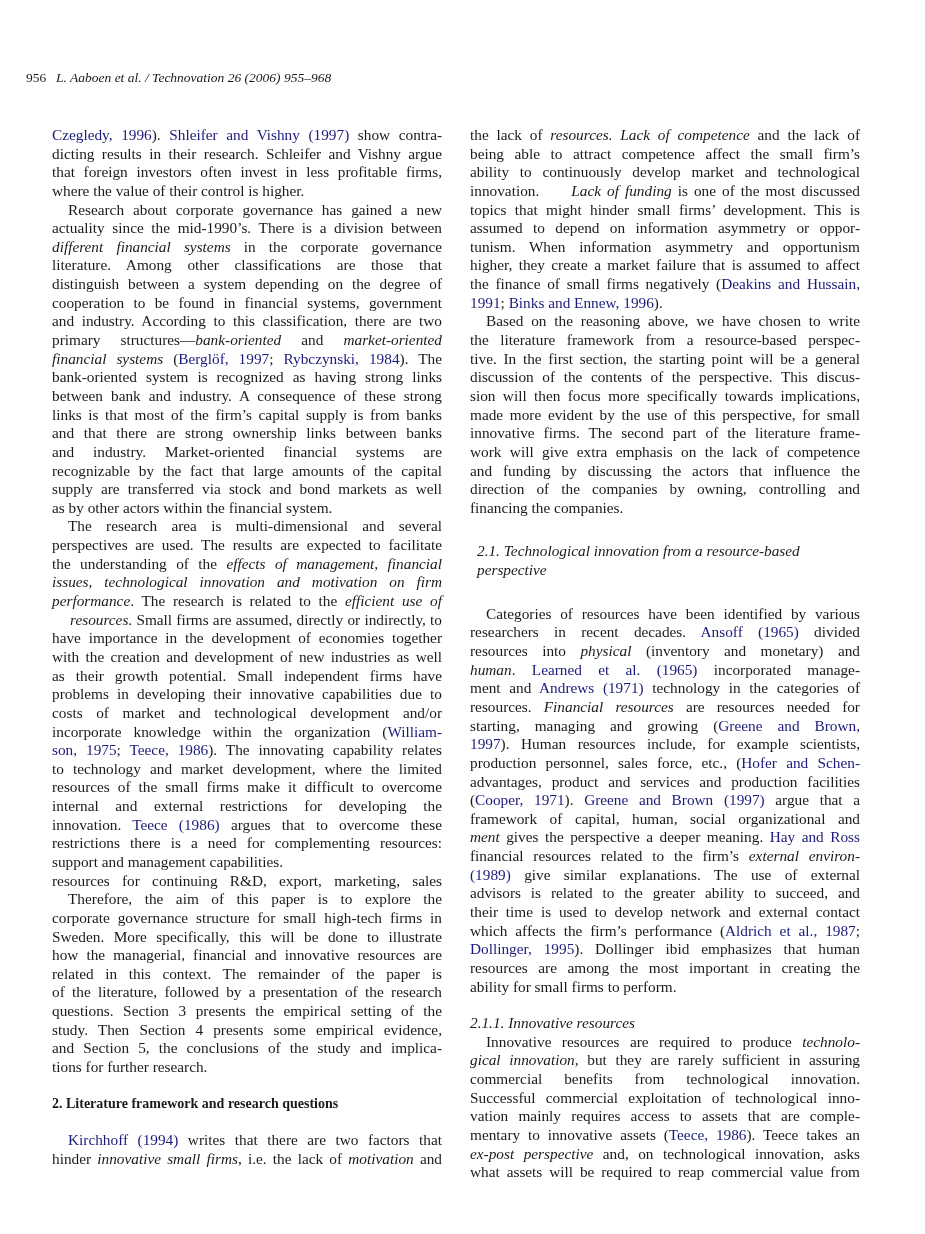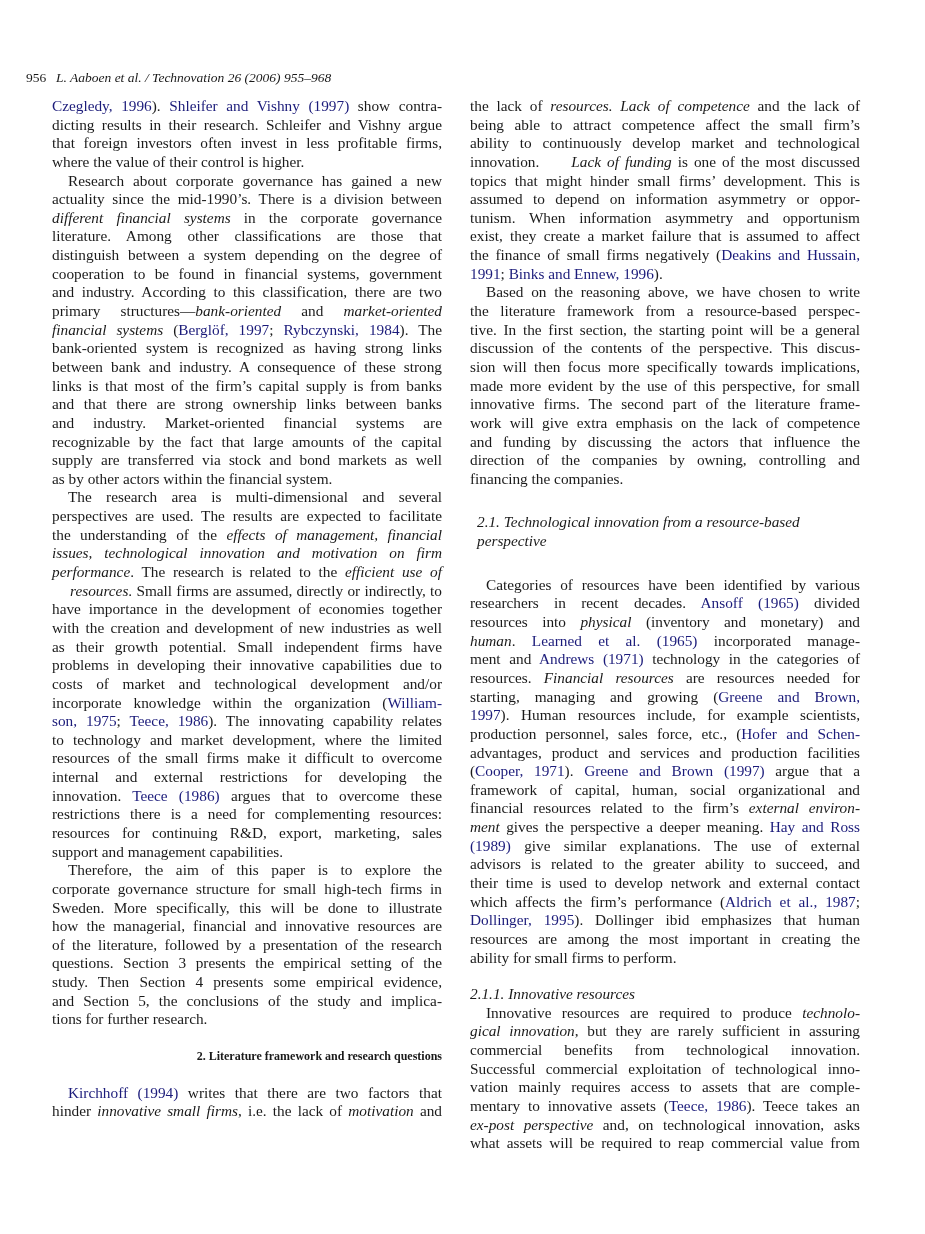--- a/index.html
+++ b/index.html
@@ -1,25 +1,25 @@
 <!DOCTYPE html>
 <html><head>
 <meta charset="utf-8">
 <style>
   html, body { margin: 0; padding: 0; background: #ffffff; }
   body { width: 925px; height: 1234px; position: relative; overflow: hidden;
          font-family: "Liberation Serif", "DejaVu Serif", serif; color: #1a1a1a; }
   .header { position: absolute; top: 70px; left: 0; width: 851px; height: 20px; font-size: 13.5px; }
   .page-num { position: absolute; left: 26px; top: 0; }
   .running-head { position: absolute; left: 16px; width: 925px; text-align: left; top: 0; font-style: italic; padding-left: 40px; box-sizing: border-box; }
-  .col { position: absolute; top: 97px; width: 390px; font-size: 15.3px; line-height: 18.65px; font-family: Liberation Serif, serif; }
+  .col { position: absolute; top: 126px; width: 390px; font-size: 15.3px; line-height: 18.65px; font-family: Liberation Serif, serif; }
   .col-left { left: 52px; }
   .col-right { left: 470px; }
   .cite { color: #1b1b7a; }
-  .sec { font-weight: bold; margin: 18px 0 18px 0 !important; font-size: 12px; text-align: right; }
+  .sec { font-weight: bold; margin: 18px 0 18px 0 !important; font-size: 14px; }
   .subsec { font-style: italic; margin: 18px 0 18px 0 !important; text-align: left !important; }
   .line { display: block; text-align: justify; text-align-last: justify; height: 18.65px; white-space: nowrap; }
   .line.last { text-align-last: left; }
   .line.ind { padding-left: 16px; }
 </style>
 </head>
 <body>
 
 <div class="header">
   <span class="page-num">956</span>
@@ -60,26 +60,27 @@
       <div class="line"><span>as their growth potential. Small independent firms have</span></div>
       <div class="line"><span>problems in developing their innovative capabilities due to</span></div>
       <div class="line"><span>costs of market and technological development and/or</span></div>
       <div class="line"><span>incorporate knowledge within the organization (</span><span class="cite">William-</span></div>
       <div class="line"><span class="cite">son, 1975</span><span>; </span><span class="cite">Teece, 1986</span><span>). The innovating capability relates</span></div>
       <div class="line"><span>to technology and market development, where the limited</span></div>
       <div class="line"><span>resources of the small firms make it difficult to overcome</span></div>
       <div class="line"><span>internal and external restrictions for developing the</span></div>
       <div class="line"><span>innovation. </span><span class="cite">Teece (1986)</span><span> argues that to overcome these</span></div>
       <div class="line"><span>restrictions there is a need for complementing resources:</span></div>
+      <div class="line last"><span>support and management capabilities.</span></div>
       <div class="line"><span>resources for continuing R&amp;D, export, marketing, sales</span></div>
-      <div class="line last"><span>support and management capabilities.</span></div>
       <div class="line ind"><span>Therefore, the aim of this paper is to explore the</span></div>
       <div class="line"><span>corporate governance structure for small high-tech firms in</span></div>
       <div class="line"><span>Sweden. More specifically, this will be done to illustrate</span></div>
       <div class="line"><span>how the managerial, financial and innovative resources are</span></div>
+      <div class="line"><span>related in this context. The remainder of the paper is</span></div>
       <div class="line"><span>of the literature, followed by a presentation of the research</span></div>
       <div class="line"><span>questions. Section 3 presents the empirical setting of the</span></div>
       <div class="line"><span>study. Then Section 4 presents some empirical evidence,</span></div>
       <div class="line"><span>and Section 5, the conclusions of the study and implica-</span></div>
       <div class="line last"><span>tions for further research.</span></div>
     </div>
   <div class="sec">2. Literature framework and research questions</div>
   <div id="left-after">
       <div class="line ind"><span class="cite">Kirchhoff (1994)</span><span> writes that there are two factors that</span></div>
       <div class="line"><span>hinder </span><span style="font-style: italic;">innovative small firms</span><span>, i.e. the lack of </span><span style="font-style: italic;">motivation</span><span> and</span></div>
@@ -88,21 +89,21 @@
 
 <div class="col col-right">
   <div id="right-a">
       <div class="line"><span>the lack of </span><span style="font-style: italic;">resources. Lack of competence</span><span> and the lack of</span></div>
       <div class="line"><span>being able to attract competence affect the small firm’s</span></div>
       <div class="line"><span>ability to continuously develop market and technological</span></div>
       <div class="line"><span>innovation. </span><span style="font-style: italic; margin-left: 26px;">Lack of funding</span><span> is one of the most discussed</span></div>
       <div class="line"><span>topics that might hinder small firms’ development. This is</span></div>
       <div class="line"><span>assumed to depend on information asymmetry or oppor-</span></div>
       <div class="line"><span>tunism. When information asymmetry and opportunism</span></div>
-      <div class="line"><span>exist, they create a market failure that is assumed to affect</span></div>
+      <div class="line"><span>higher, they create a market failure that is assumed to affect</span></div>
       <div class="line"><span>the finance of small firms negatively (</span><span class="cite">Deakins and Hussain,</span></div>
       <div class="line last"><span class="cite">1991</span><span>; </span><span class="cite">Binks and Ennew, 1996</span><span>).</span></div>
       <div class="line ind"><span>Based on the reasoning above, we have chosen to write</span></div>
       <div class="line"><span>the literature framework from a resource-based perspec-</span></div>
       <div class="line"><span>tive. In the first section, the starting point will be a general</span></div>
       <div class="line"><span>discussion of the contents of the perspective. This discus-</span></div>
       <div class="line"><span>sion will then focus more specifically towards implications,</span></div>
       <div class="line"><span>made more evident by the use of this perspective, for small</span></div>
       <div class="line"><span>innovative firms. The second part of the literature frame-</span></div>
       <div class="line"><span>work will give extra emphasis on the lack of competence</span></div>
@@ -122,22 +123,22 @@
       <div class="line"><span>resources into </span><span style="font-style: italic;">physical</span><span> (inventory and monetary) and</span></div>
       <div class="line"><span style="font-style: italic;">human</span><span>. </span><span class="cite">Learned et al. (1965)</span><span> incorporated manage-</span></div>
       <div class="line"><span>ment and </span><span class="cite">Andrews (1971)</span><span> technology in the categories of</span></div>
       <div class="line"><span>resources. </span><span style="font-style: italic;">Financial resources</span><span> are resources needed for</span></div>
       <div class="line"><span>starting, managing and growing (</span><span class="cite">Greene and Brown,</span></div>
       <div class="line"><span class="cite">1997</span><span>). Human resources include, for example scientists,</span></div>
       <div class="line"><span>production personnel, sales force, etc., (</span><span class="cite">Hofer and Schen-</span></div>
       <div class="line"><span>advantages, product and services and production facilities</span></div>
       <div class="line"><span>(</span><span class="cite">Cooper, 1971</span><span>). </span><span class="cite">Greene and Brown (1997)</span><span> argue that a</span></div>
       <div class="line"><span>framework of capital, human, social organizational and</span></div>
+      <div class="line"><span style="font-style: italic;">ment</span><span> gives the perspective a deeper meaning. </span><span class="cite">Hay and Ross</span></div>
       <div class="line"><span>financial resources related to the firm’s </span><span style="font-style: italic;">external environ-</span></div>
-      <div class="line"><span style="font-style: italic;">ment</span><span> gives the perspective a deeper meaning. </span><span class="cite">Hay and Ross</span></div>
       <div class="line"><span class="cite">(1989)</span><span> give similar explanations. The use of external</span></div>
       <div class="line"><span>advisors is related to the greater ability to succeed, and</span></div>
       <div class="line"><span>their time is used to develop network and external contact</span></div>
       <div class="line"><span>which affects the firm’s performance (</span><span class="cite">Aldrich et al., 1987</span><span>;</span></div>
       <div class="line"><span class="cite">Dollinger, 1995</span><span>). Dollinger ibid emphasizes that human</span></div>
       <div class="line"><span>resources are among the most important in creating the</span></div>
       <div class="line last"><span>ability for small firms to perform.</span></div>
     </div>
   <div style="height:18px"></div>
   <div class="line last" style="font-style:italic">2.1.1.  Innovative resources</div>

